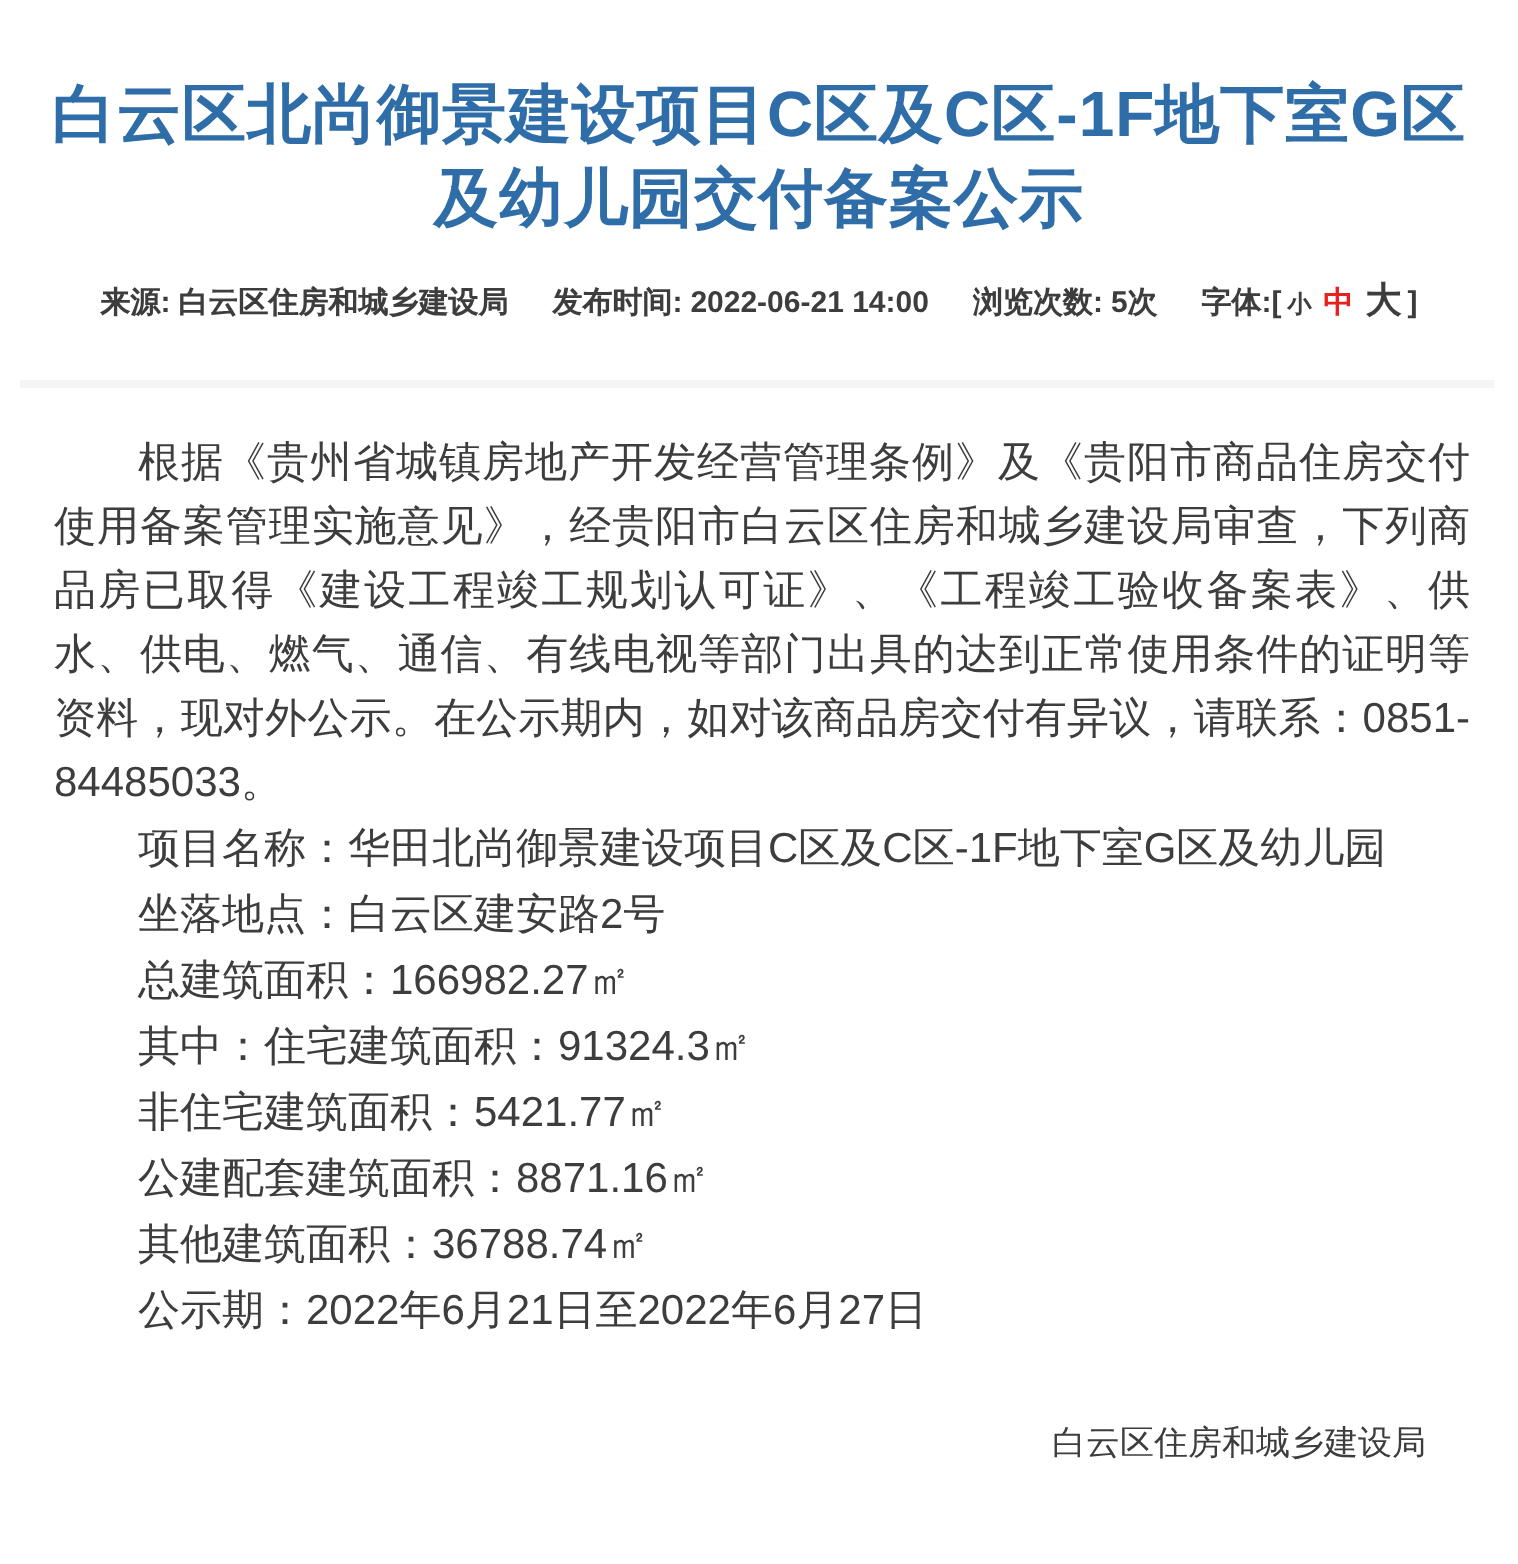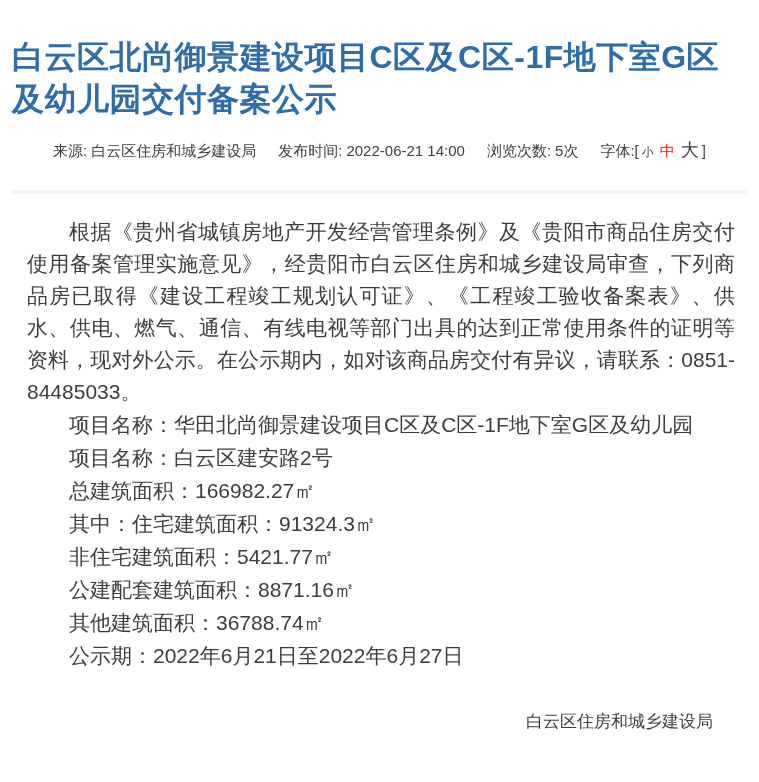--- a/index.html
+++ b/index.html
@@ -13,35 +13,37 @@
     font-family: "Liberation Sans", "DejaVu Sans", sans-serif;
     overflow: hidden;
   }
   .page {
     width: 759px;
     height: 782px;
     background: #ffffff;
   }
   .title {
     margin: 36px 12px 0 12px;
+    text-align: center;
     font-size: 32px;
     line-height: 1.32;
     font-weight: 700;
     color: #2e6da8;
     letter-spacing: 0.5px;
   }
   .meta {
     margin-top: 18px;
     text-align: center;
     font-size: 15px;
     color: #3d3d3d;
     white-space: nowrap;
   }
   .meta .meta-item {
     margin: 0 11px;
+    font-weight: bold;
   }
   .meta .label {
     margin-right: 4px;
   }
   .font-switcher a {
     text-decoration: none;
     cursor: pointer;
     margin: 0 3px;
   }
   .fs-small  { font-size: 12px; color: #3d3d3d; }
@@ -88,21 +90,21 @@
 
   <div class="meta">
     <span class="meta-item"><span class="label">来源:</span><span>白云区住房和城乡建设局</span></span><span class="meta-item"><span class="label">发布时间:</span><span>2022-06-21 14:00</span></span><span class="meta-item"><span class="label">浏览次数:</span><span>5次</span></span><span class="meta-item font-switcher"><span>字体:[</span><a class="fs-small">小</a><a class="fs-medium">中</a><a class="fs-large">大</a><span>]</span></span>
   </div>
 
   <div class="divider"></div>
 
   <div class="content">
     <p class="para">根据《贵州省城镇房地产开发经营管理条例》及《贵阳市商品住房交付使用备案管理实施意见》，经贵阳市白云区住房和城乡建设局审查，下列商品房已取得《建设工程竣工规划认可证》、《工程竣工验收备案表》、供水、供电、燃气、通信、有线电视等部门出具的达到正常使用条件的证明等资料，现对外公示。在公示期内，如对该商品房交付有异议，请联系：0851-84485033。</p>
     <p class="detail">项目名称：华田北尚御景建设项目C区及C区-1F地下室G区及幼儿园</p>
-    <p class="detail">项目名称：白云区建安路2号</p>
+    <p class="detail">坐落地点：白云区建安路2号</p>
     <p class="detail">总建筑面积：166982.27㎡</p>
     <p class="detail">其中：住宅建筑面积：91324.3㎡</p>
     <p class="detail">非住宅建筑面积：5421.77㎡</p>
     <p class="detail">公建配套建筑面积：8871.16㎡</p>
     <p class="detail">其他建筑面积：36788.74㎡</p>
     <p class="detail">公示期：2022年6月21日至2022年6月27日</p>
   </div>
 
   <div class="signature">
     <p>白云区住房和城乡建设局</p>

